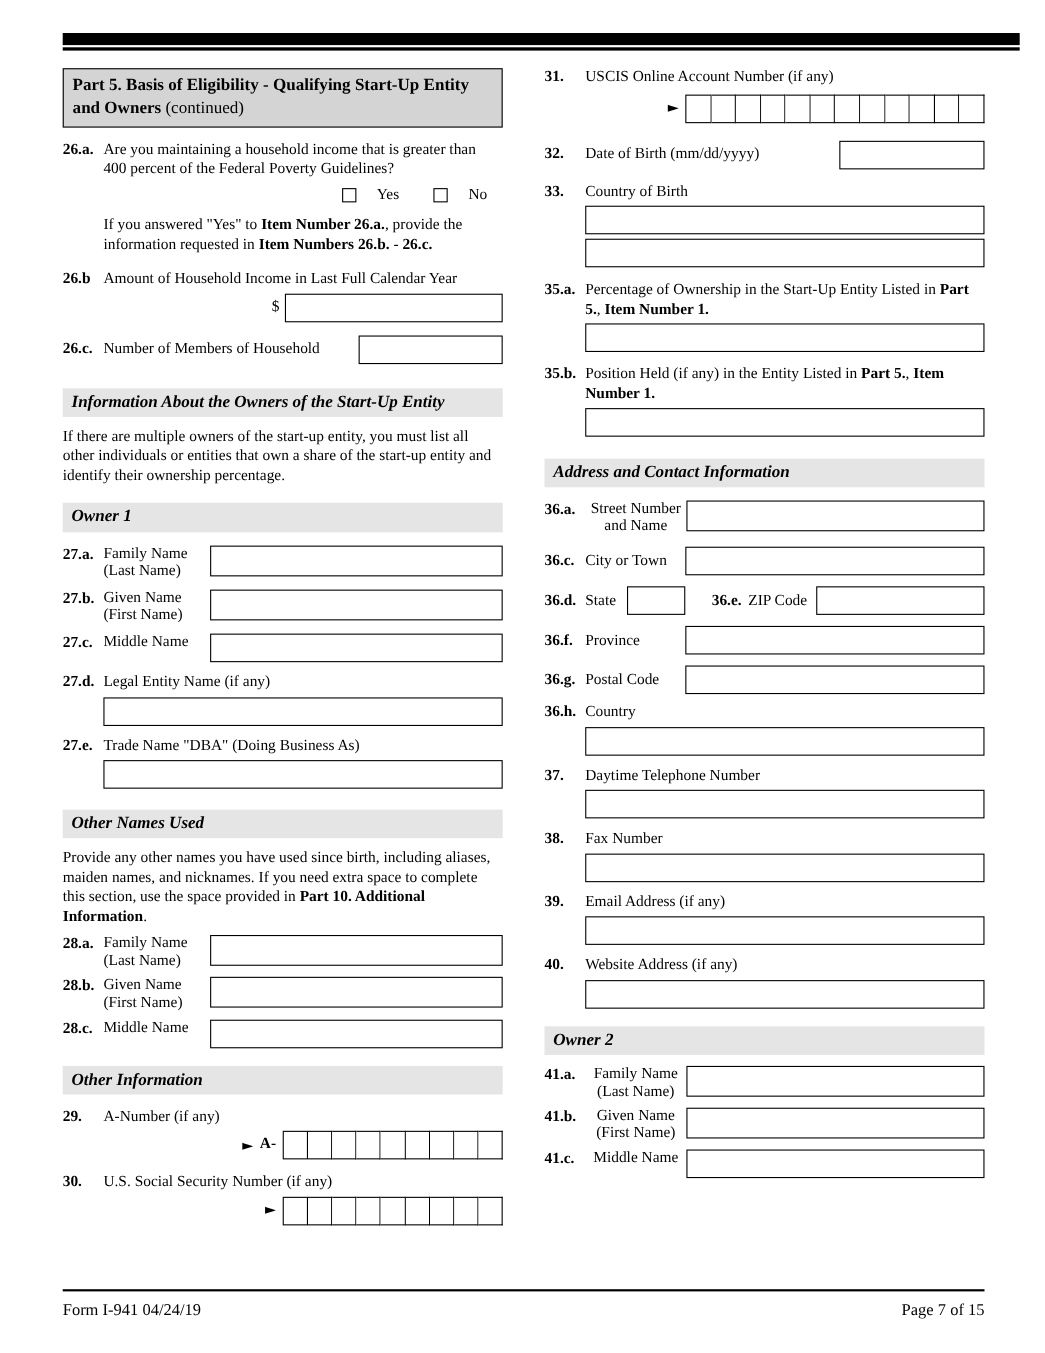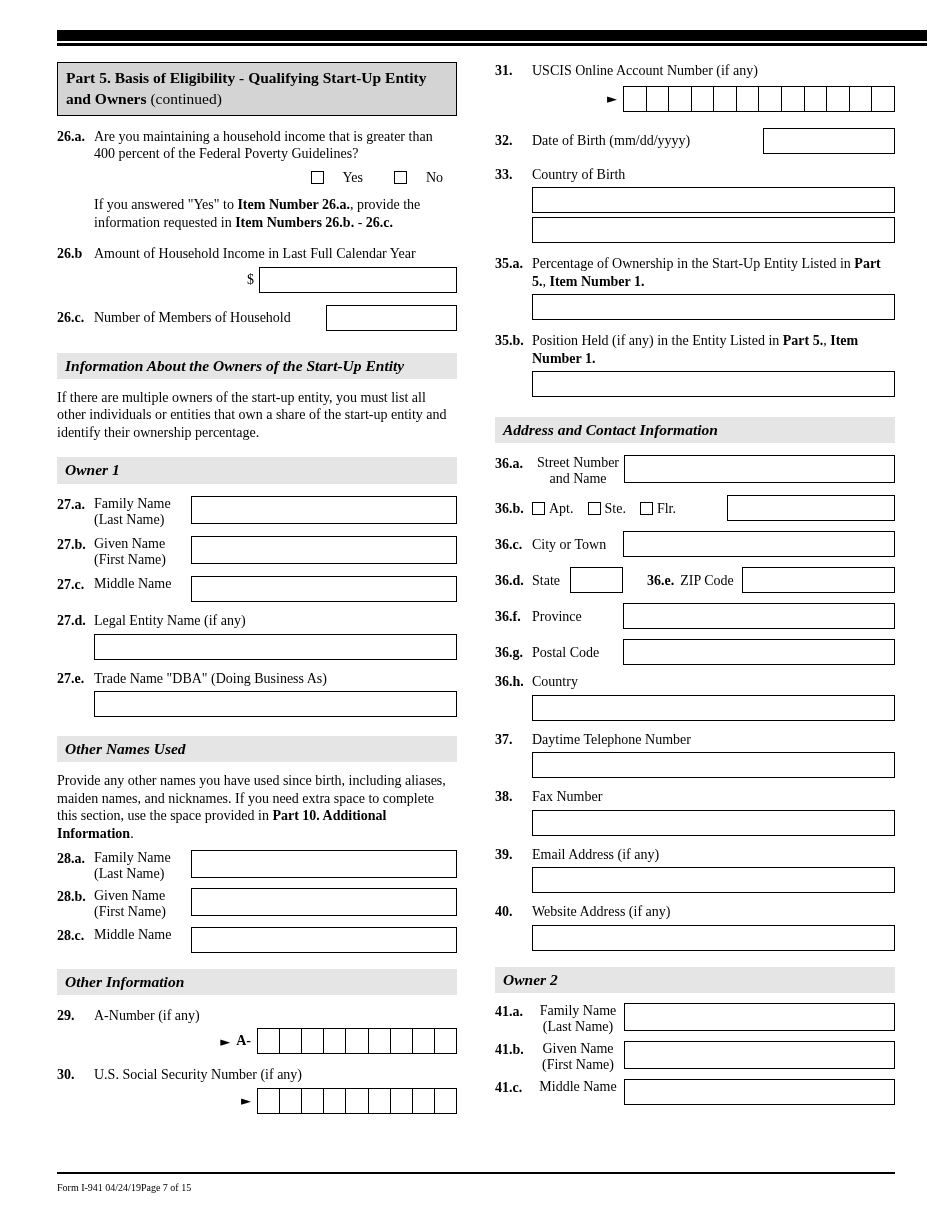--- a/index.html
+++ b/index.html
@@ -45,21 +45,21 @@
   .comb > div:first-child { border-left:1px solid #000; }
   .arrow { font-family:"DejaVu Sans",sans-serif; font-size:13px; line-height:1; }
   .prefix { font-weight:bold; }
 
   .note { margin:10px 0 0 37px; }
   .para { margin-top:10px; } .mt6{margin-top:6px} .mt8{margin-top:8px} .mt10{margin-top:10px}
   .mt12{margin-top:12px} .mt14{margin-top:14px} .mt16{margin-top:16px} .mt18{margin-top:19px}
   .mt20{margin-top:20px} .mt22{margin-top:22px}
 
   .footer { position:absolute; left:57px; right:55px; top:1172px; border-top:2px solid #000;
-            padding-top:8px; display:flex; font-size:10px; }
+            padding-top:8px; display:flex; justify-content:space-between; font-size:15px; }
 </style>
 </head>
 <body>
 
 <div class="page">
   <div class="margins">
     <div class="bar-thick"></div>
     <div class="bar-thin"></div>
 
     <div class="columns">
@@ -263,30 +263,20 @@
 
         <div class="item mt12">
           <span class="num">36.a.</span>
           <span class="lblw-r">
               <span class="blk">Street Number</span>
               <span class="blk">and Name</span>
             </span>
           <span class="box nbox grow"></span>
         </div>
 
-        <div class="item ac mt8">
-          <span class="num">36.b.</span>
-          <span class="cb"></span>
-            <span class="cbl">Apt.</span>
-          <span class="cb ml14"></span>
-            <span class="cbl">Ste.</span>
-          <span class="cb ml14"></span>
-            <span class="cbl">Flr.</span>
-          <span class="box" style="width:168px;margin-left:auto"></span>
-        </div>
 
         <div class="item ac mt10">
           <span class="num">36.c.</span>
           <span>City or Town</span>
           <span class="box" style="width:272px;margin-left:auto"></span>
         </div>
 
         <div class="item ac mt10">
           <span class="num">36.d.</span>
           <span>State</span>

